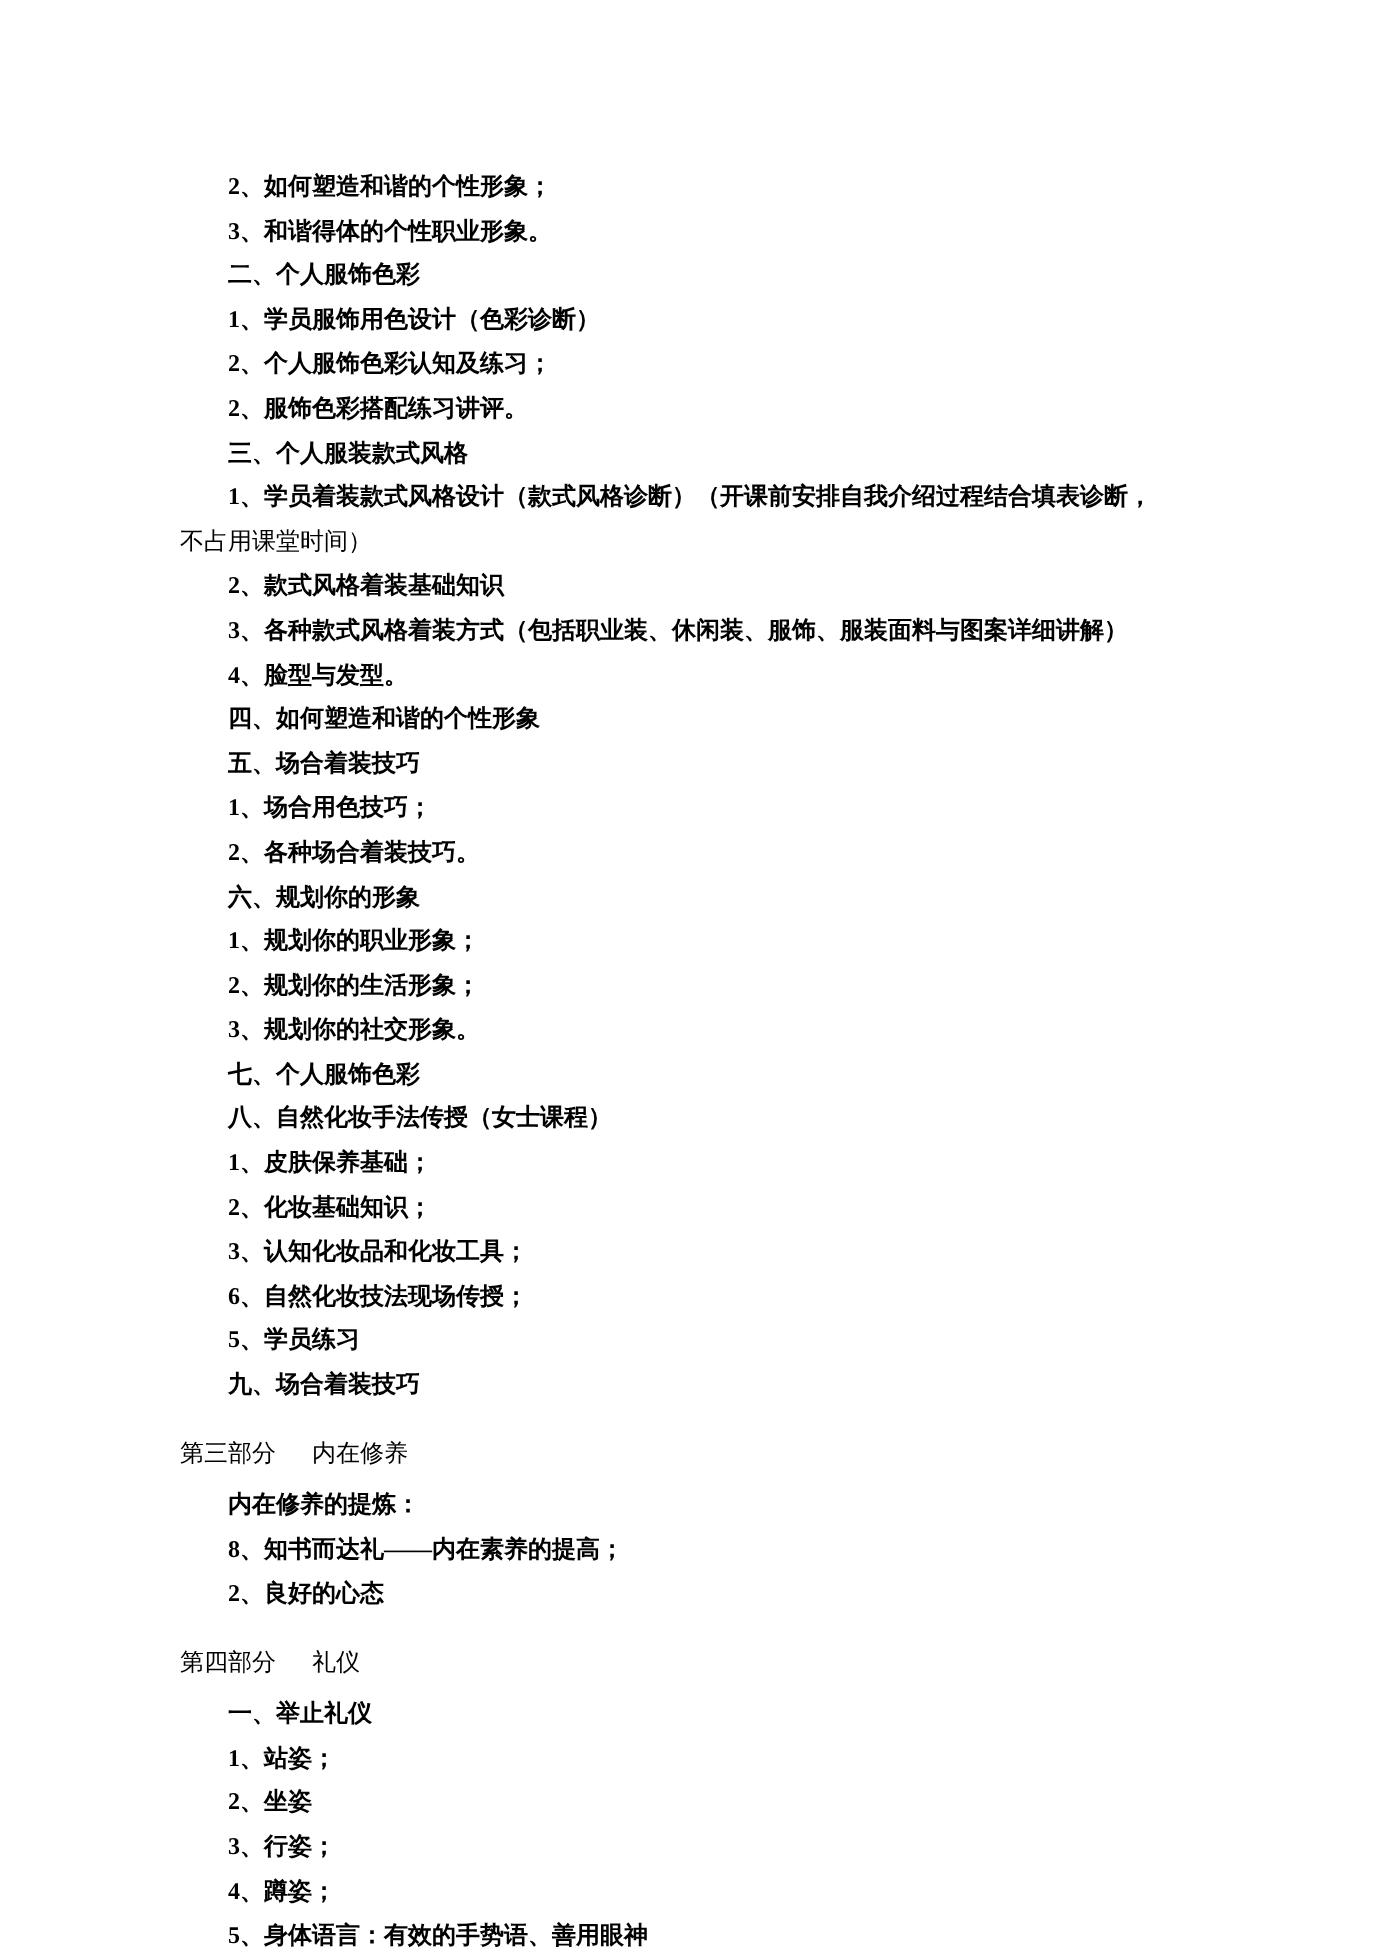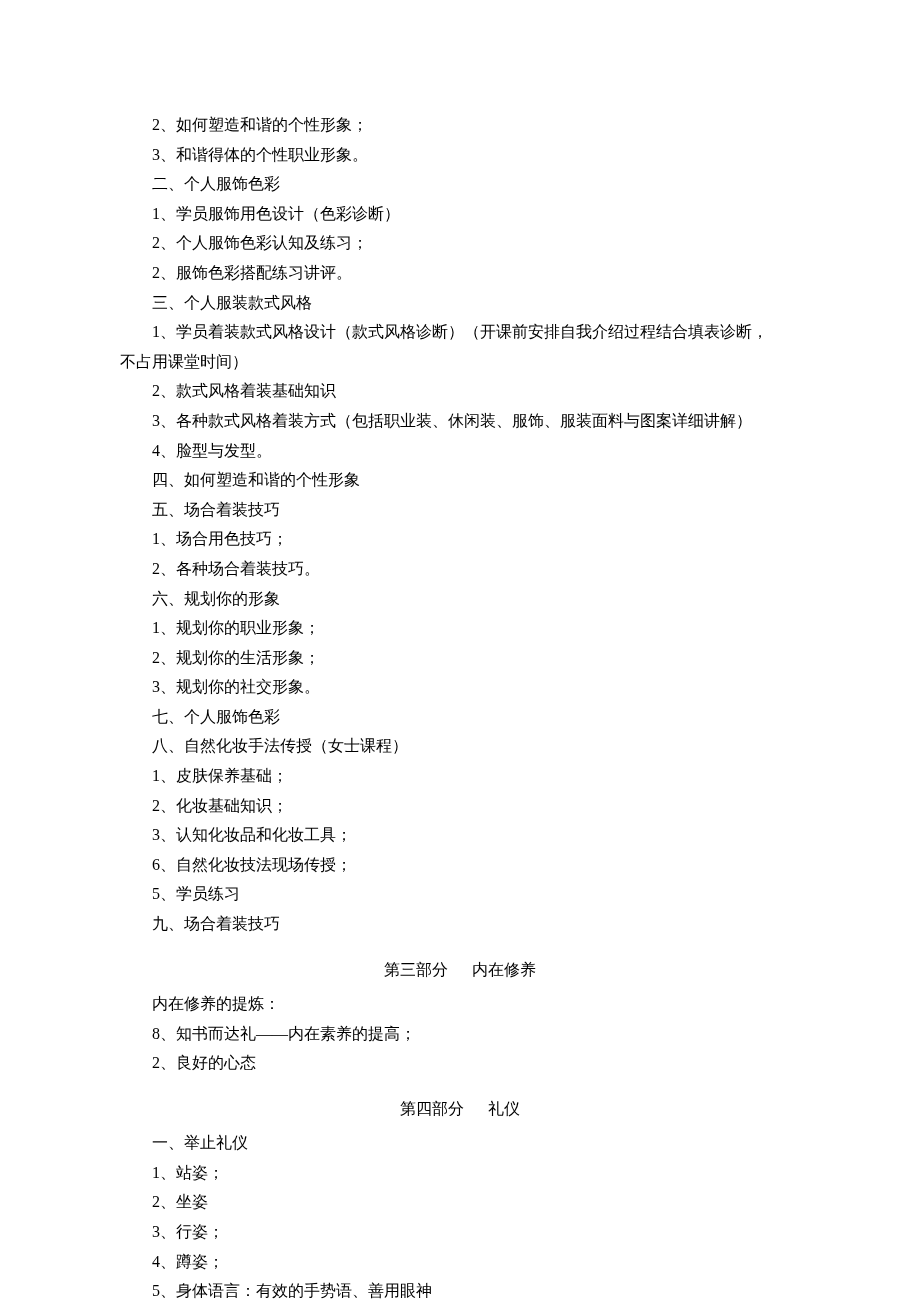--- a/index.html
+++ b/index.html
@@ -11,26 +11,26 @@
       background: #ffffff;
       font-family: "SimSun", "宋体", serif;
       font-size: 16px;
       line-height: 1.85;
       color: #000000;
       width: 920px;
       padding: 110px 120px 70px 120px;
     }
     .indent {
       text-indent: 2em;
+      font-weight: bold;
     }
     .no-indent {
       text-indent: 0;
     }
     .section-heading {
-      text-align: center;
       margin-top: 1em;
       margin-bottom: 0.3em;
     }
     .section-heading .part {
       margin-right: 1.5em;
     }
     p {
       white-space: normal;
     }
   </style>

